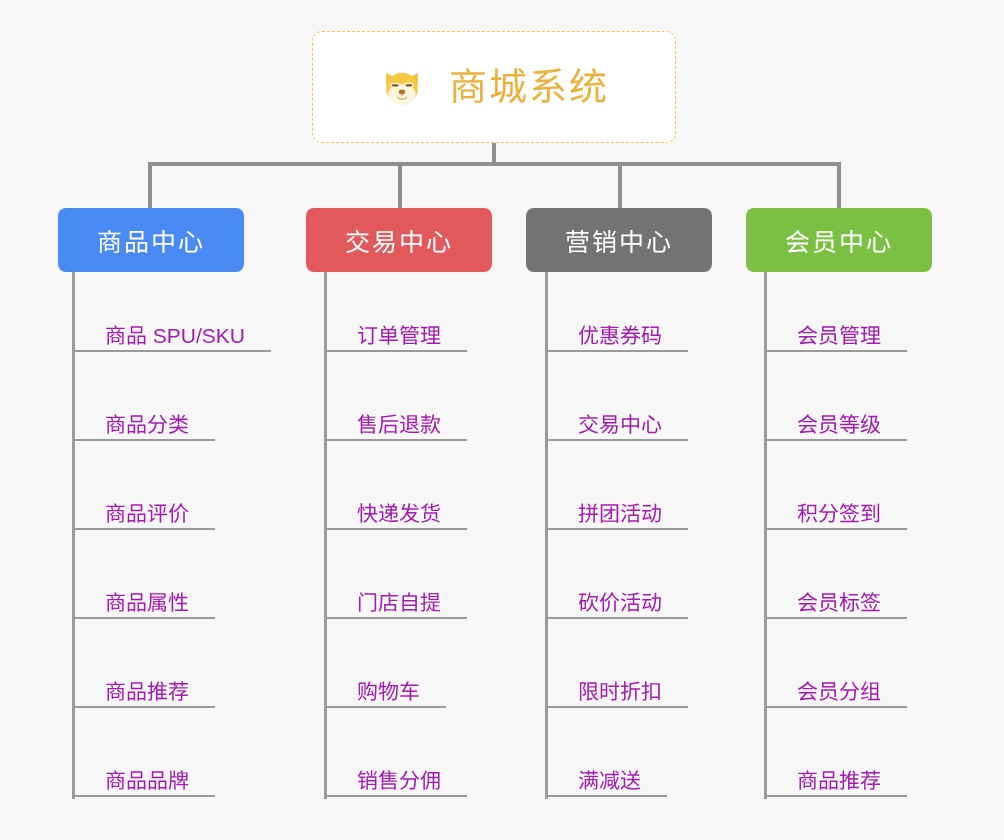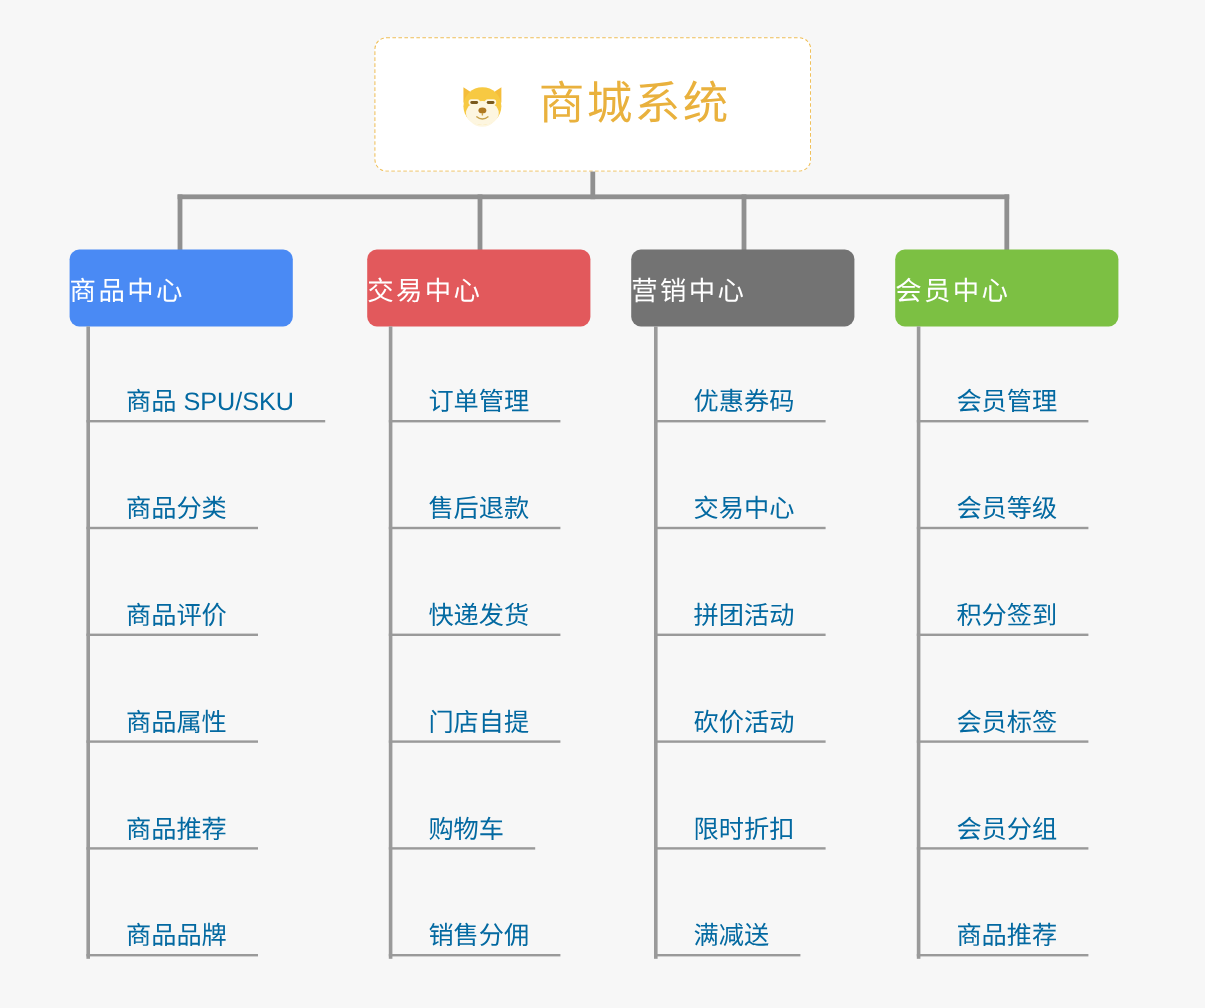--- a/index.html
+++ b/index.html
@@ -60,43 +60,44 @@
   .conn-v { width: 4px; }
   .conn-h { height: 4px; }
 
   
   .cat-header {
     position: absolute;
     height: 64px;
     border-radius: 8px;
     display: flex;
     align-items: center;
+    justify-content: center;
     color: #ffffff;
-    font-size: 22px;
+    font-size: 25px;
     letter-spacing: 2px;
     white-space: nowrap;
     box-sizing: border-box;
   }
 
   
   .branch-trunk {
     position: absolute;
     width: 3px;
     background: #9a9a9a;
   }
   .leaf {
     position: absolute;
     height: 0;
   }
   .leaf-label {
     position: absolute;
     left: 33px;
     bottom: 6px;
     font-size: 21px;
-    color: #0369a1;
+    color: #a21caf;
     white-space: nowrap;
     line-height: 1;
   }
   .leaf-rule {
     position: absolute;
     left: 0;
     bottom: 0;
     height: 2px;
     background: #9a9a9a;
   }

